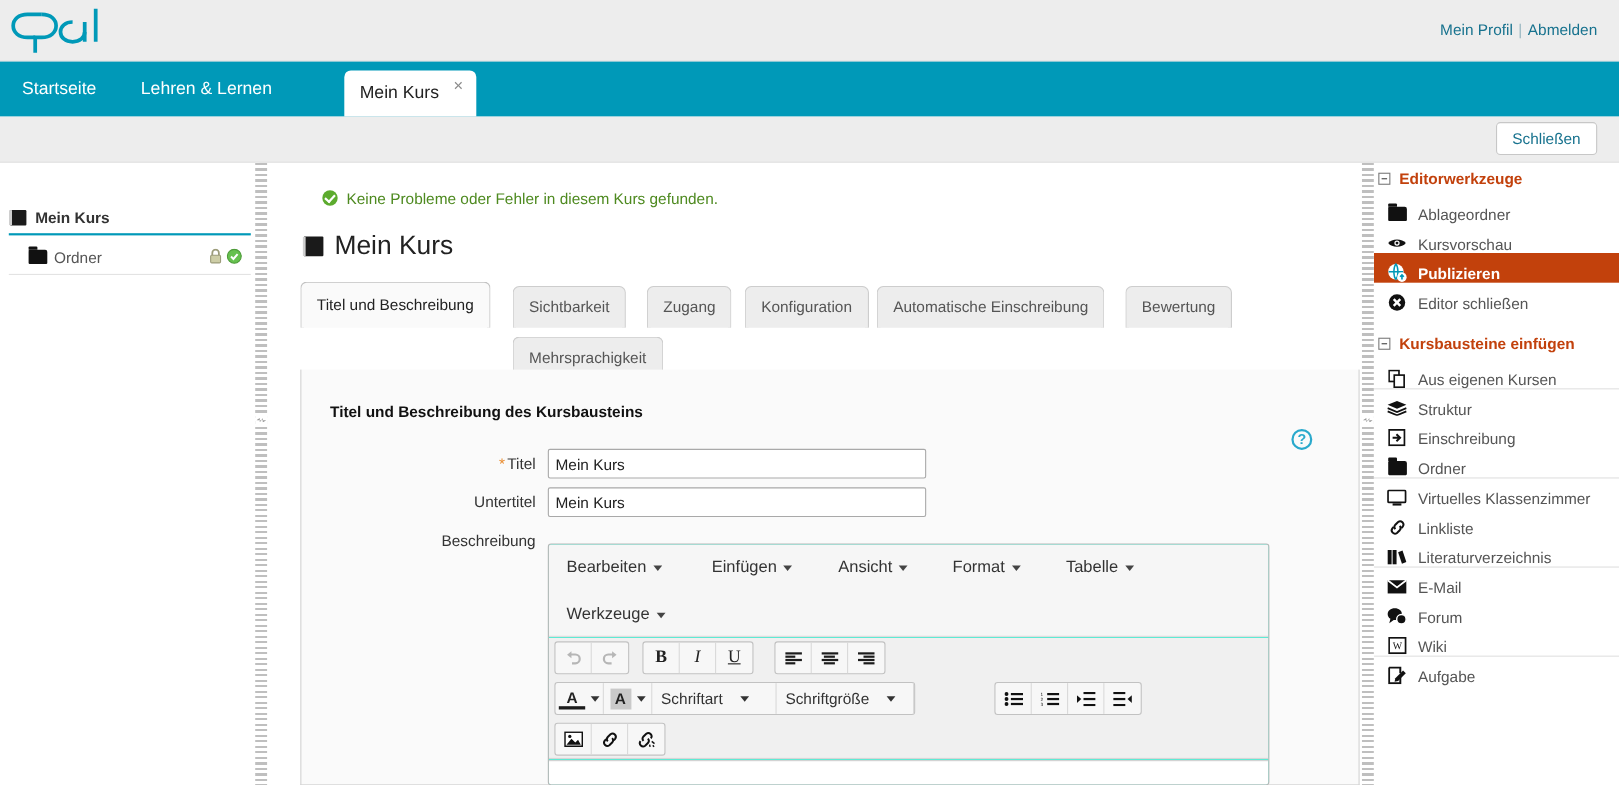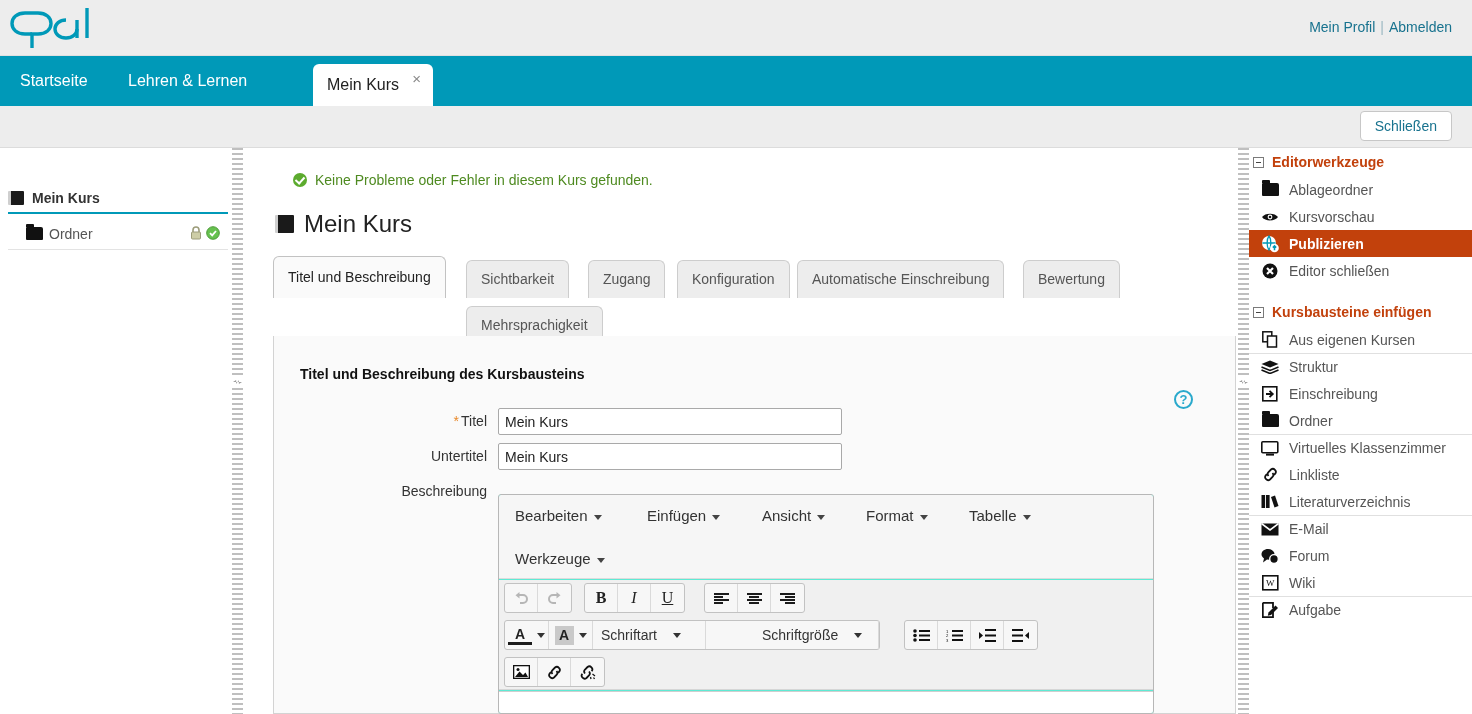--- a/index.html
+++ b/index.html
@@ -346,21 +346,21 @@
     border: 1px solid #7a7a7a; background: #ffffff;
     position: relative; flex: 0 0 auto;
   }
   .collapse-box::after {
     content: ''; position: absolute;
     left: 2px; top: 4px; width: 5px; height: 1px;
     background: #444;
   }
   .rp-item {
     position: relative;
-    height: 27px; display: flex; align-items: center;
+    height: 27px; display: flex; align-items: flex-end;
     gap: 10px; padding-left: 12px;
     font-size: 14px; color: #555;
     cursor: pointer; white-space: nowrap;
   }
   .rp-item.selected { background: #c2410c; color: #ffffff; font-weight: bold; }
   .rp-item.divider { border-top: 1px solid #e0e0e0; }
   .rp-icon {
     width: 18px; height: 18px; flex: 0 0 auto;
     display: flex; align-items: center; justify-content: center;
   }
@@ -555,21 +555,21 @@
                 <span class="caret" style="margin-left:5px;"></span>
             </div>
             <div class="tb-btn" style="width:44px;">
               <span class="color-btn bg">A</span>
                 <span class="caret" style="margin-left:5px;"></span>
             </div>
             <div class="tb-select" style="width:113px;">
               <span>Schriftart</span>
                 <span class="caret"></span>
             </div>
-            <div class="tb-select" style="width:125px;margin-left:48px;">
+            <div class="tb-select" style="width:125px;">
               <span>Schriftgröße</span>
                 <span class="caret"></span>
             </div>
           </div>
           <div class="tb-group" style="left:405px;">
             <div class="tb-btn">
               <svg width="17" height="13" viewBox="0 0 17 13">
                   <circle cx="2" cy="2" r="1.8" fill="#111"></circle>
                   <circle cx="2" cy="6.5" r="1.8" fill="#111"></circle>
                   <circle cx="2" cy="11" r="1.8" fill="#111"></circle>

